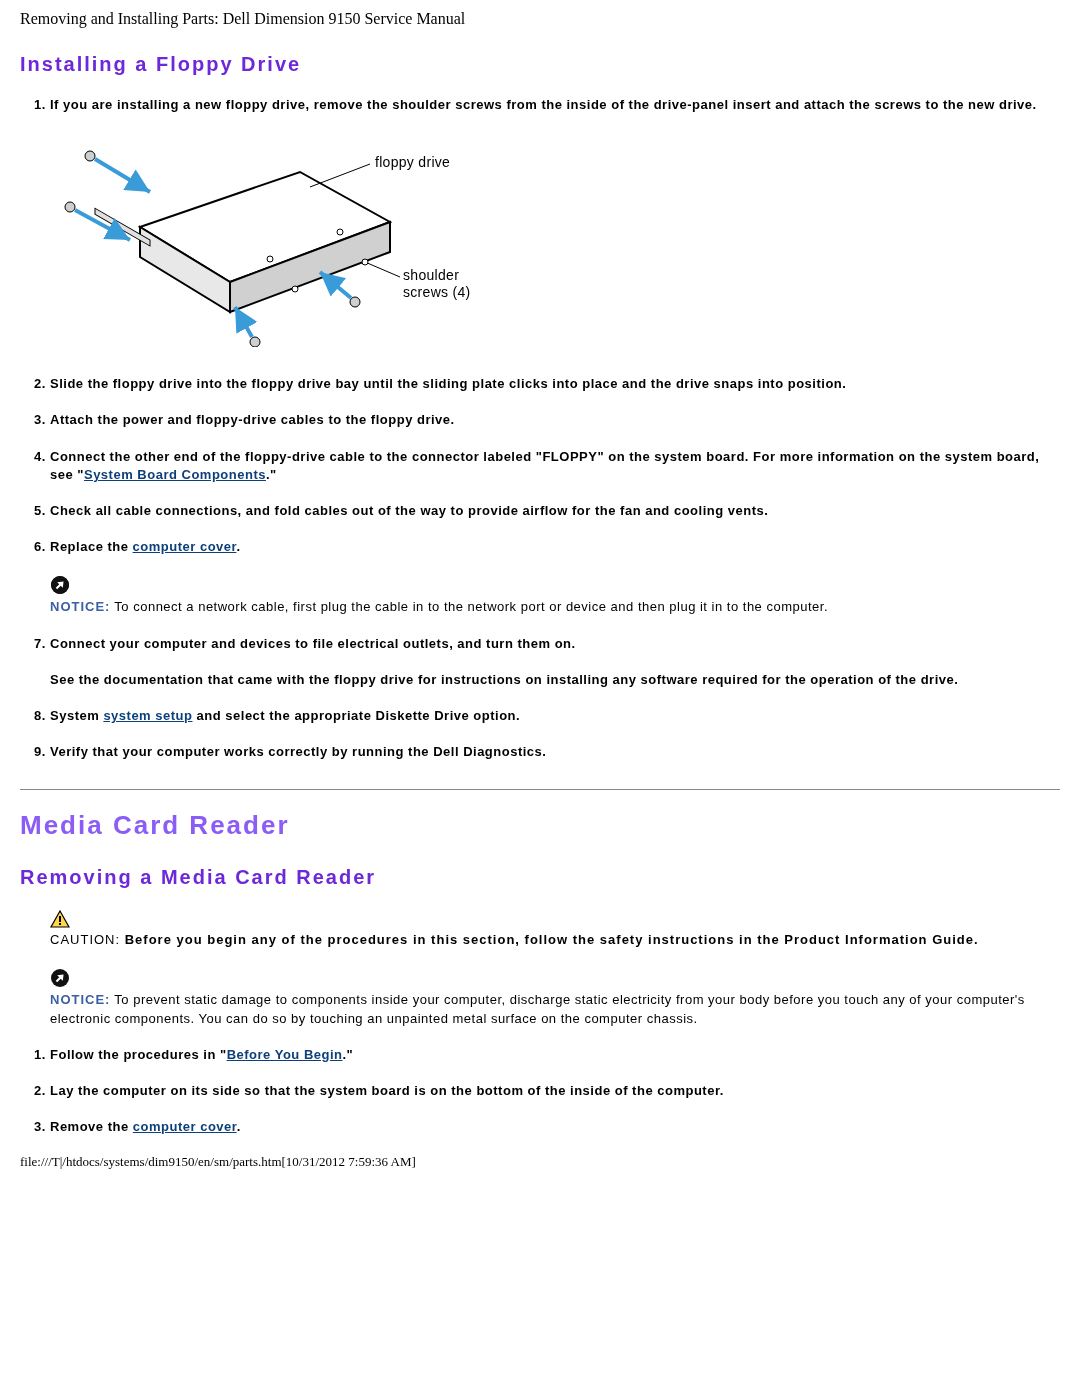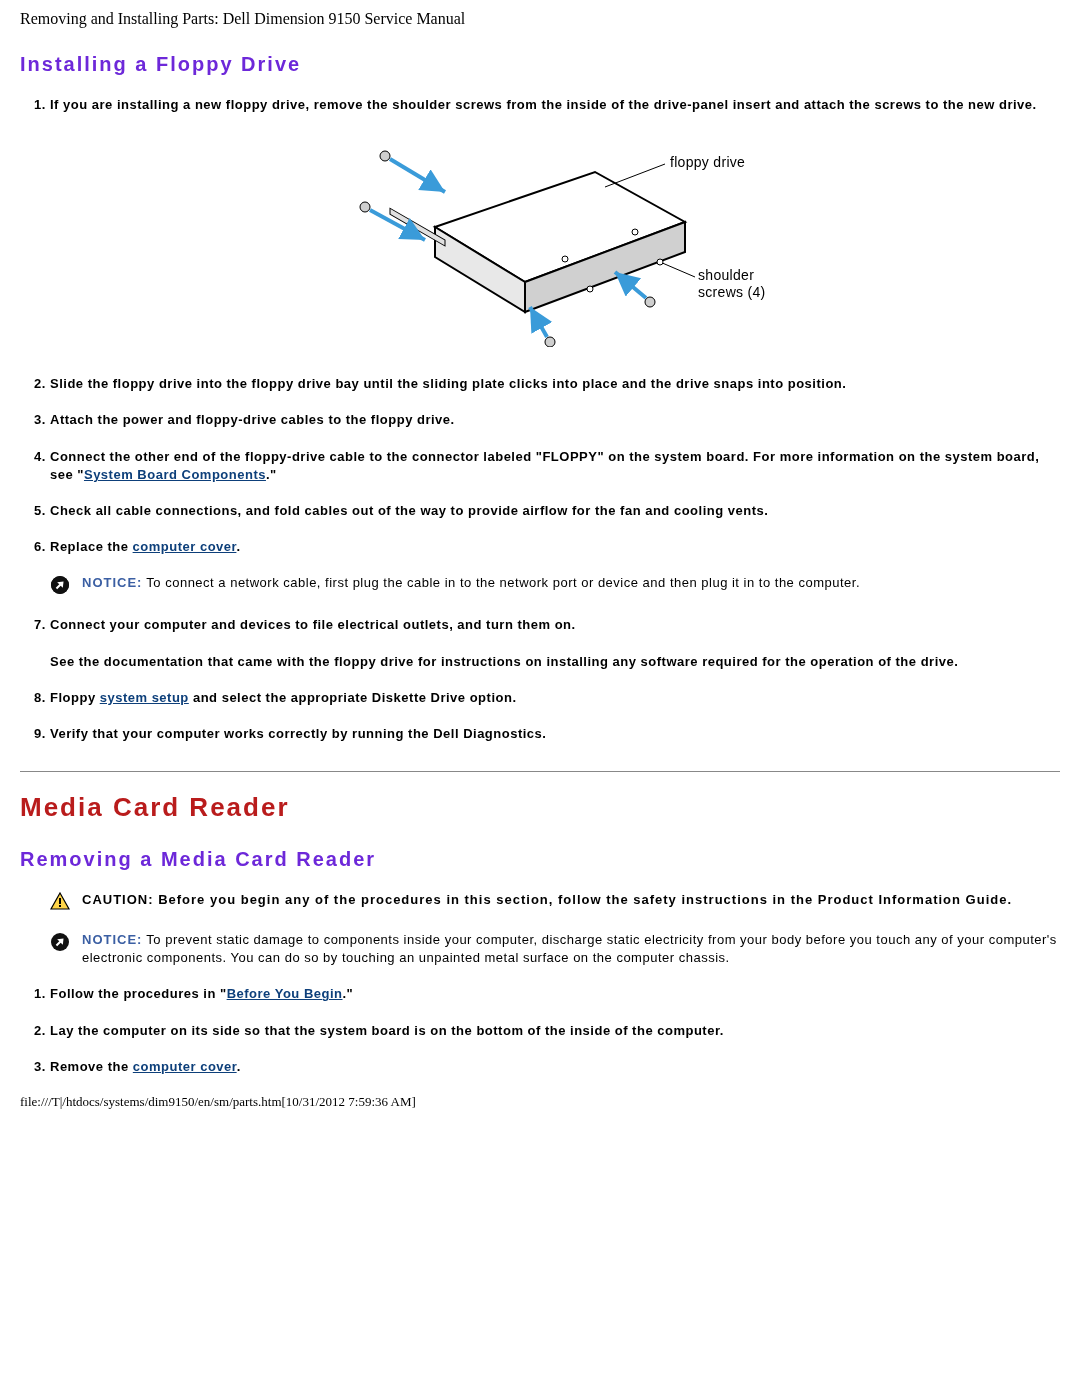--- a/index.html
+++ b/index.html
@@ -18,39 +18,39 @@
     margin-bottom: 25px;
   }
   h3.section-heading {
     color: #6d28d9;
     font-size: 20px;
     font-weight: bold;
     letter-spacing: 2px;
     margin: 10px 0 20px 0;
   }
   h2.major-heading {
-    color: #b91c1c;
+    color: #8b5cf6;
     font-size: 26px;
     font-weight: bold;
     letter-spacing: 2px;
     margin: 20px 0 25px 0;
   }
   ol { margin: 0 0 0 30px; padding: 0; font-weight: bold; }
   ol li {
     margin-bottom: 18px;
     line-height: 1.4;
     letter-spacing: 0.5px;
   }
   a { color: #0d3f7a; text-decoration: underline; }
-  .figure { text-align: center; margin: 15px 0 25px 0; }
-  .notice-row { display: flex; align-items: flex-start; margin: 6px 0 18px 0; padding-left: 30px; }
+  .figure { margin: 15px 0 25px 0; }
+  .notice-row { display: flex; align-items: flex-start; margin: 6px 0 18px 0; padding-left: 30px; flex-direction: column; }
   .notice-icon { flex: 0 0 auto; margin-right: 12px; margin-top: 1px; }
   .notice-text { line-height: 1.4; letter-spacing: 0.5px; }
   .notice-label-blue { color: #3b5fa3; font-weight: bold; letter-spacing: 1px; }
-  .caution-label { font-weight: bold; letter-spacing: 1px; }
+  .caution-label { font-weight: normal; letter-spacing: 1px; }
   hr { border: none; border-top: 1px solid #888; margin: 28px 0 20px 0; }
   .footer-path {
     font-family: "Times New Roman", serif;
     font-size: 13px;
     letter-spacing: 0;
   }
   .bold { font-weight: bold; letter-spacing: 1px; }
 </style>
 </head>
 <body>
@@ -138,21 +138,21 @@
   </div>
 </div>
 
 <ol start="7">
   <li>
     <div>Connect your computer and devices to file electrical outlets, and turn them on.</div>
     <div style="height:18px"></div>
     <div>See the documentation that came with the floppy drive for instructions on installing any software required for the operation of the drive.</div>
   </li>
   <li>
-    <span>Floppy </span><a href="#">system setup</a><span> and select the appropriate Diskette Drive option.</span>
+    <span>System </span><a href="#">system setup</a><span> and select the appropriate Diskette Drive option.</span>
   </li>
   <li>Verify that your computer works correctly by running the Dell Diagnostics.</li>
 </ol>
 
 <hr>
 
 <h2 class="major-heading">Media Card Reader</h2>
 
 <h3 class="section-heading">Removing a Media Card Reader</h3>
 

